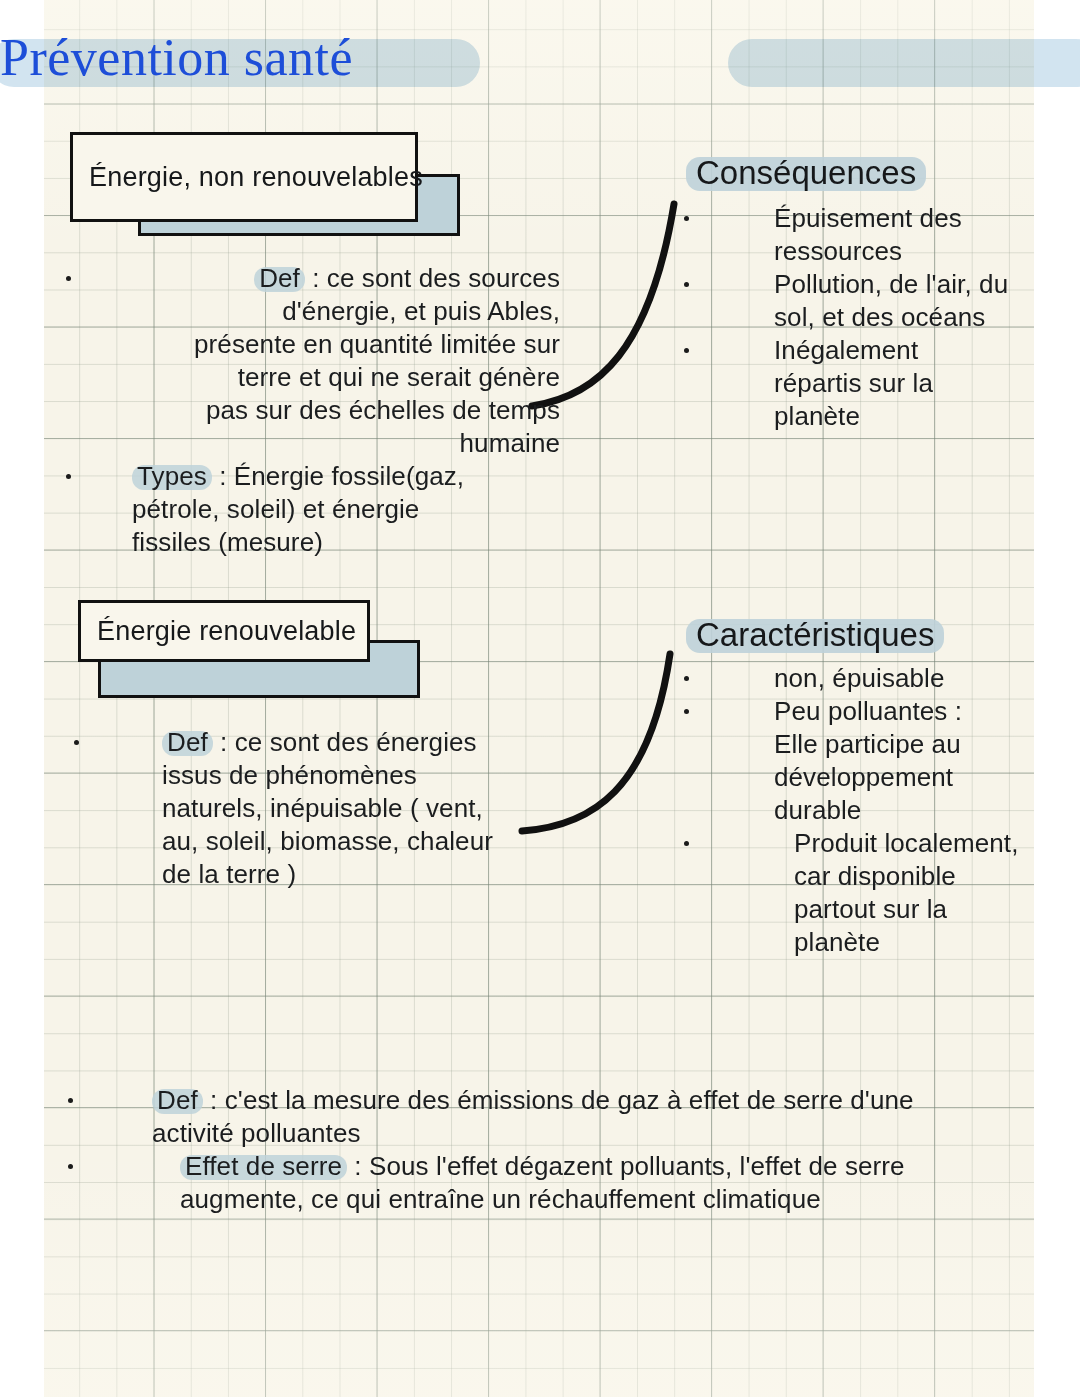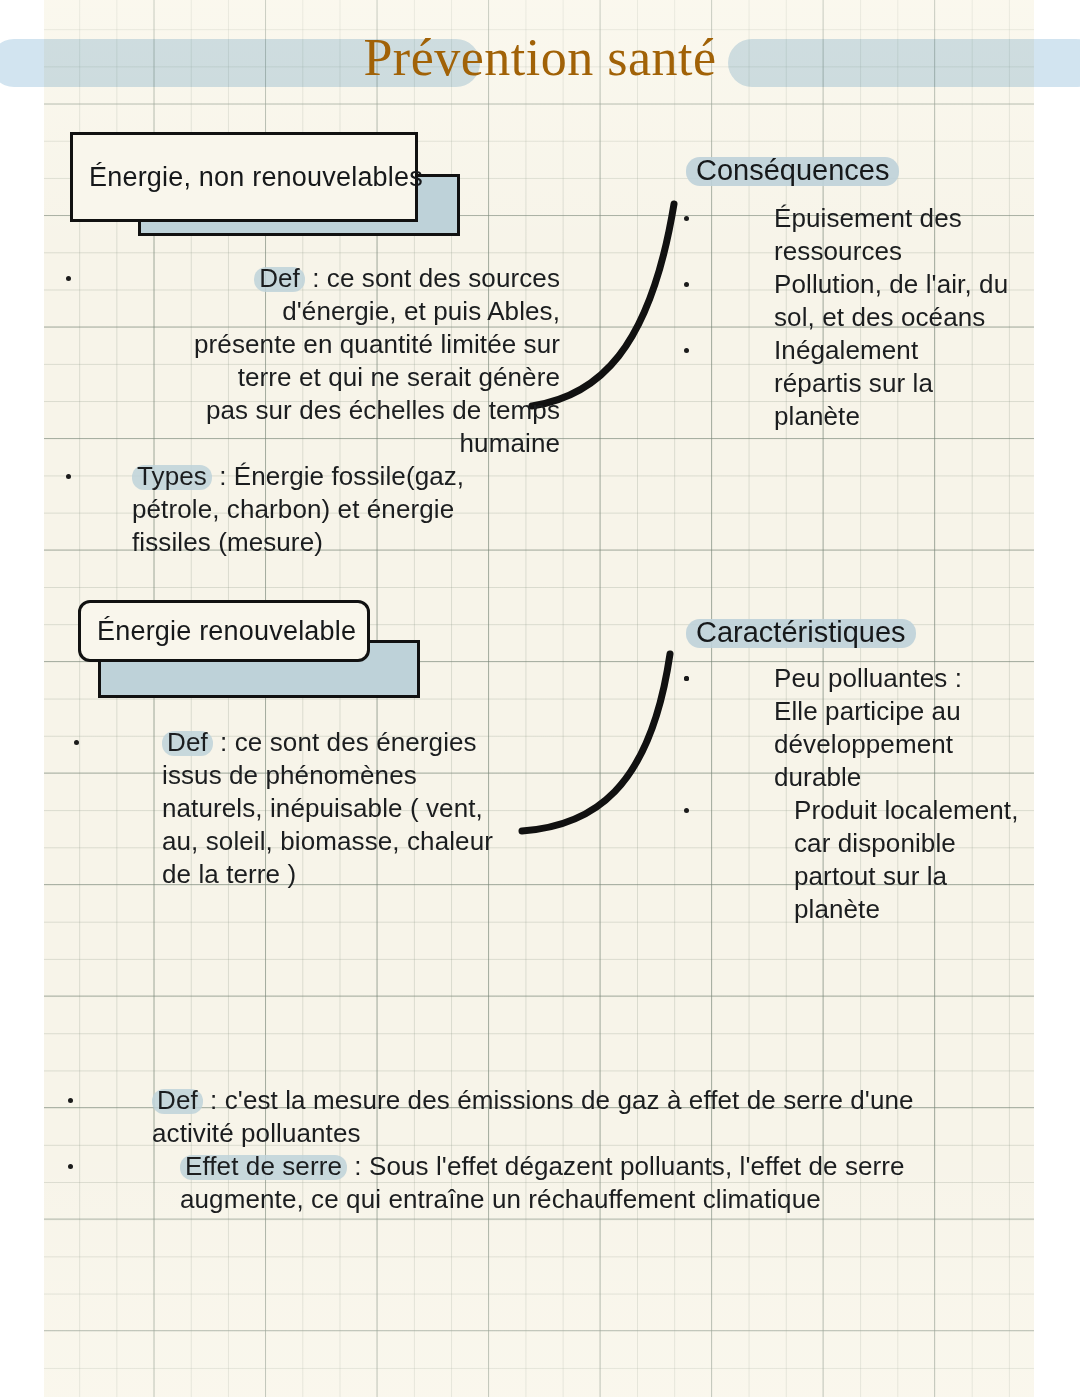--- a/index.html
+++ b/index.html
@@ -35,23 +35,23 @@
   
   .band{
     position:absolute;top:39px;height:48px;
     background:#cadfee;border-radius:26px;
     mix-blend-mode:multiply;opacity:.85;
   }
   .band.left{left:-10px;width:490px;}
   .band.right{left:728px;width:372px;}
 
   #title{
-    position:absolute;left:0;right:0;top:28px;text-align:center;
+    position:absolute;left:0;right:0;top:28px;
     font-family:"Liberation Serif", serif;
-    font-size:52px;letter-spacing:.5px;color:#a16207;
+    font-size:52px;letter-spacing:.5px;color:#1d4ed8;
     z-index:5;
   }
 
   
   #content{position:absolute;left:0;top:0;width:868px;height:1397px;z-index:4;}
 
   
   .boxhead{position:absolute;}
   .boxhead .shadowbox{
     position:absolute;background:#bed2d9;border:3px solid #111;
@@ -61,21 +61,21 @@
     position:absolute;left:0;top:0;background:#f9f6ec;border:3px solid #111;
     box-sizing:border-box;display:flex;align-items:center;
     padding:0 16px;
   }
   .boxhead .mainbox span{
     font-size:27px;color:#16181a;letter-spacing:.2px;white-space:nowrap;
   }
 
   
   .pillhead{
-    position:absolute;font-size:29px;color:#16181a;white-space:nowrap;
+    position:absolute;font-size:33px;color:#16181a;white-space:nowrap;
   }
   .pillhead .hl{
     position:relative;display:inline-block;padding:2px 10px;
   }
   .pillhead .hl:before{
     content:"";position:absolute;left:0;right:0;top:5px;bottom:3px;
     background:#bed2d9;border-radius:14px;opacity:.9;z-index:-1;
   }
 
   
@@ -137,21 +137,21 @@
         <span>terre et qui ne serait génère</span><br>
         <span>pas sur des échelles de temps</span><br>
         <span>humaine</span>
       </div>
     </div>
 
     <div class="bl-row" style="min-height:33px;">
       <span class="bullet" style="left:6px;top:14px;"></span>
       <div class="btext" style="margin-left:72px;">
         <span class="mark">Types</span><span> :  Énergie fossile(gaz,</span><br>
-        <span>pétrole, charbon) et énergie</span><br>
+        <span>pétrole, soleil) et énergie</span><br>
         <span>fissiles (mesure)</span>
       </div>
     </div>
   </div>
 
   <div class="pillhead" style="left:686px;top:152px;">
     <span class="hl">Conséquences</span>
   </div>
 
   <div class="block" style="left:678px;top:202px;width:360px;">
@@ -177,21 +177,21 @@
       <div class="btext" style="margin-left:96px;">
         <span>Inégalement</span><br>
         <span>répartis sur la</span><br>
         <span>planète</span>
       </div>
     </div>
   </div>
 
   <div class="boxhead" style="left:78px;top:600px;width:360px;height:100px;">
     <div class="shadowbox" style="left:20px;top:40px;width:322px;height:58px;"></div>
-    <div class="mainbox" style="width:292px;height:62px;border-radius:12px;">
+    <div class="mainbox" style="width:292px;height:62px;">
       <span>Énergie renouvelable</span>
     </div>
   </div>
 
   <div class="block" style="left:62px;top:726px;width:500px;">
     <div class="bl-row">
       <span class="bullet" style="left:12px;top:14px;"></span>
       <div class="btext" style="margin-left:100px;">
         <span class="mark">Def</span><span> : ce sont des énergies</span><br>
         <span>issus de phénomènes</span><br>
@@ -203,20 +203,23 @@
   </div>
 
   <div class="pillhead" style="left:686px;top:614px;">
     <span class="hl">Caractéristiques</span>
   </div>
 
   <div class="block" style="left:678px;top:662px;width:360px;">
 
     <div class="bl-row">
       <span class="bullet" style="left:6px;top:14px;"></span>
+      <div class="btext" style="margin-left:96px;">
+        <span>non, épuisable</span>
+      </div>
     </div>
 
     <div class="bl-row">
       <span class="bullet" style="left:6px;top:14px;"></span>
       <div class="btext" style="margin-left:96px;">
         <span>Peu polluantes :</span><br>
         <span>Elle participe au</span><br>
         <span>développement</span><br>
         <span>durable</span>
       </div>

